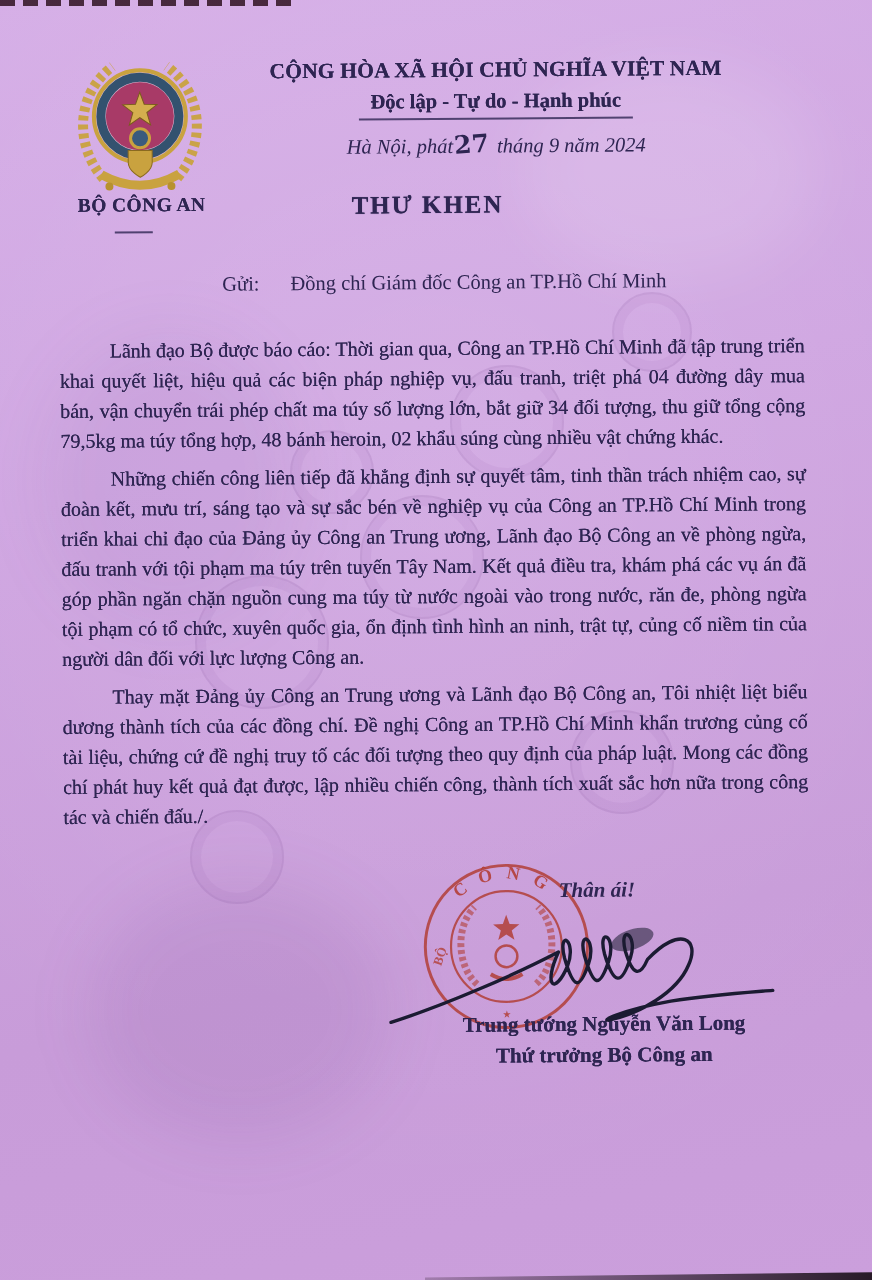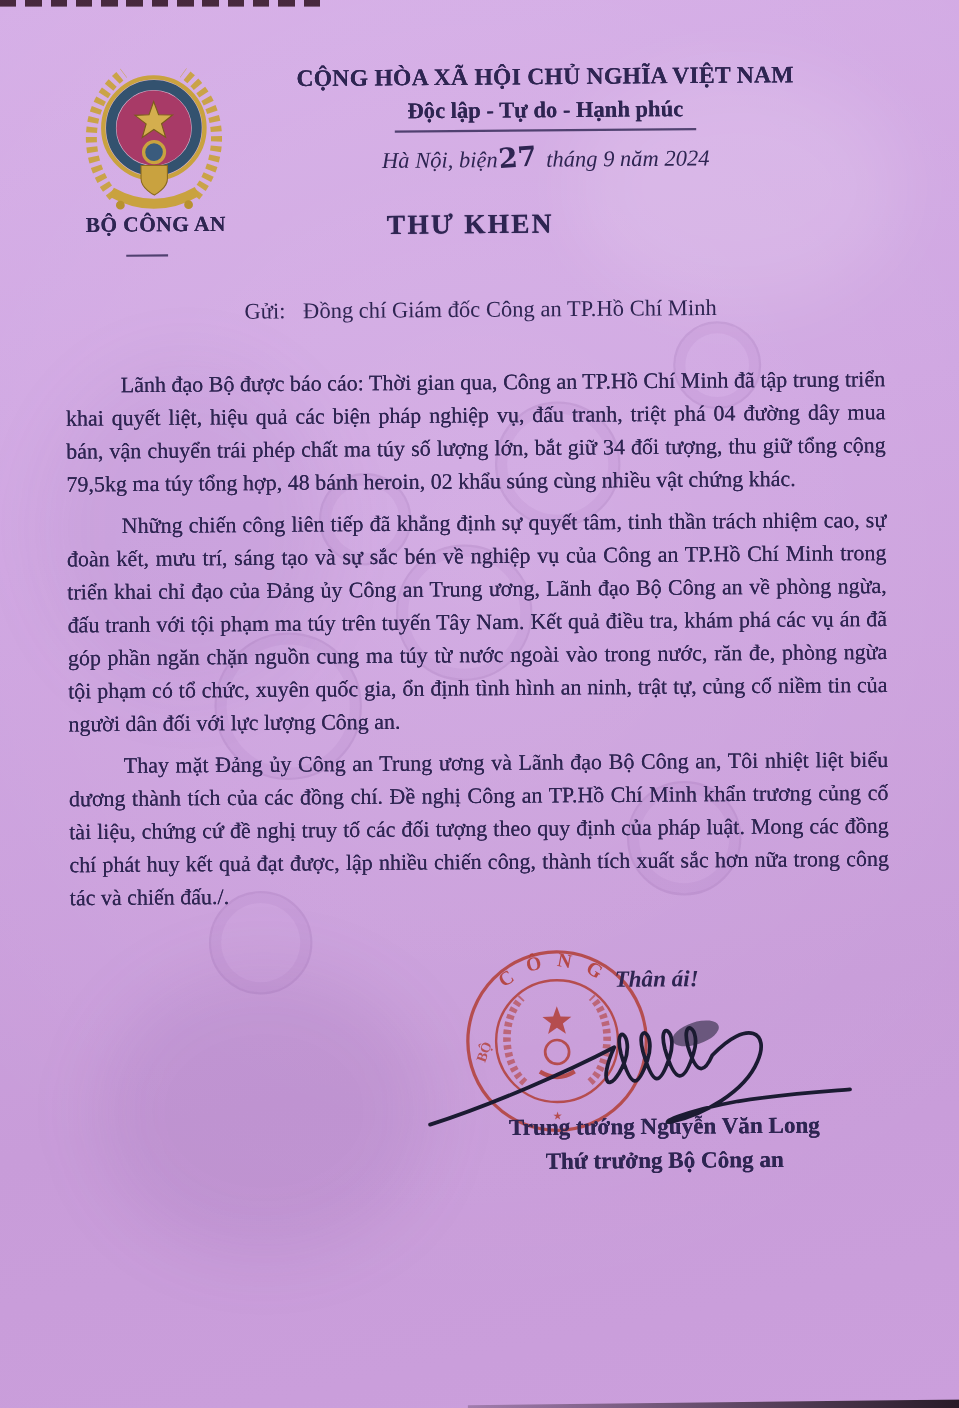--- a/index.html
+++ b/index.html
@@ -32,21 +32,21 @@
   .head-right{left:208px;top:58px;width:584px;text-align:center;}
   .nat1{font-size:21.5px;font-weight:bold;letter-spacing:.2px;text-shadow:0 0 .6px currentColor;}
   .nat2{font-size:20.5px;font-weight:bold;margin-top:7px;text-shadow:0 0 .5px currentColor;}
   .motto-underline{margin:5px auto 0;width:274px;height:2px;background:rgba(46,37,82,.8);}
   .date-line{margin-top:15px;font-style:italic;font-size:20.5px;}
   .date-day{display:inline-block;font-family:"DejaVu Serif",serif;font-style:normal;
             font-weight:bold;font-size:25px;transform:rotate(-4deg);line-height:0;margin:0 3px 0 1px;}
   .title{left:0;right:10px;top:191px;text-align:center;font-weight:bold;
          font-size:25px;letter-spacing:2px;text-shadow:0 0 .7px currentColor;}
   .recipient{left:225px;top:271px;font-size:20.5px;}
-  .recipient-label{margin-right:16px;font-family:Liberation Serif, serif;}
+  .recipient-label{margin-right:31px;font-family:Liberation Serif, serif;}
   .body-text{left:62px;top:333px;width:745px;}
   .body-text p{margin:0 0 8px;font-size:20px;line-height:30px;text-align:justify;
                text-indent:50px;text-shadow:0 0 .45px currentColor;}
   .closing{left:430px;top:879px;width:330px;text-align:center;font-weight:bold;
            font-style:italic;font-size:21px;z-index:4;}
   .signer{left:420px;top:1013px;width:362px;text-align:center;z-index:3;}
   .signer-name{font-weight:bold;font-size:21px;text-shadow:0 0 .6px currentColor;}
   .signer-title{font-weight:bold;font-size:21px;margin-top:6px;text-shadow:0 0 .6px currentColor;}
   .seal-svg{left:415px;top:858px;width:178px;height:178px;mix-blend-mode:multiply;z-index:2;}
   .sig-svg{left:368px;top:915px;width:415px;height:125px;z-index:5;}
@@ -89,21 +89,21 @@
     </svg>
 
     <div class="abs issuer">BỘ CÔNG AN</div>
     <div class="abs issuer-line"></div>
 
     <div class="abs head-right">
       <div class="nat1">CỘNG HÒA XÃ HỘI CHỦ NGHĨA VIỆT NAM</div>
       <div class="nat2">Độc lập - Tự do - Hạnh phúc</div>
       <div class="motto-underline"></div>
       <div class="date-line">
-        <span>Hà Nội, biện</span><span class="date-day">27</span>
+        <span>Hà Nội, phát</span><span class="date-day">27</span>
         <span>tháng 9 năm 2024</span>
       </div>
     </div>
 
     <div class="abs title">THƯ KHEN</div>
 
     <div class="abs recipient">
       <span class="recipient-label">Gửi:</span><span>Đồng chí Giám đốc Công an TP.Hồ Chí Minh</span>
     </div>
 

